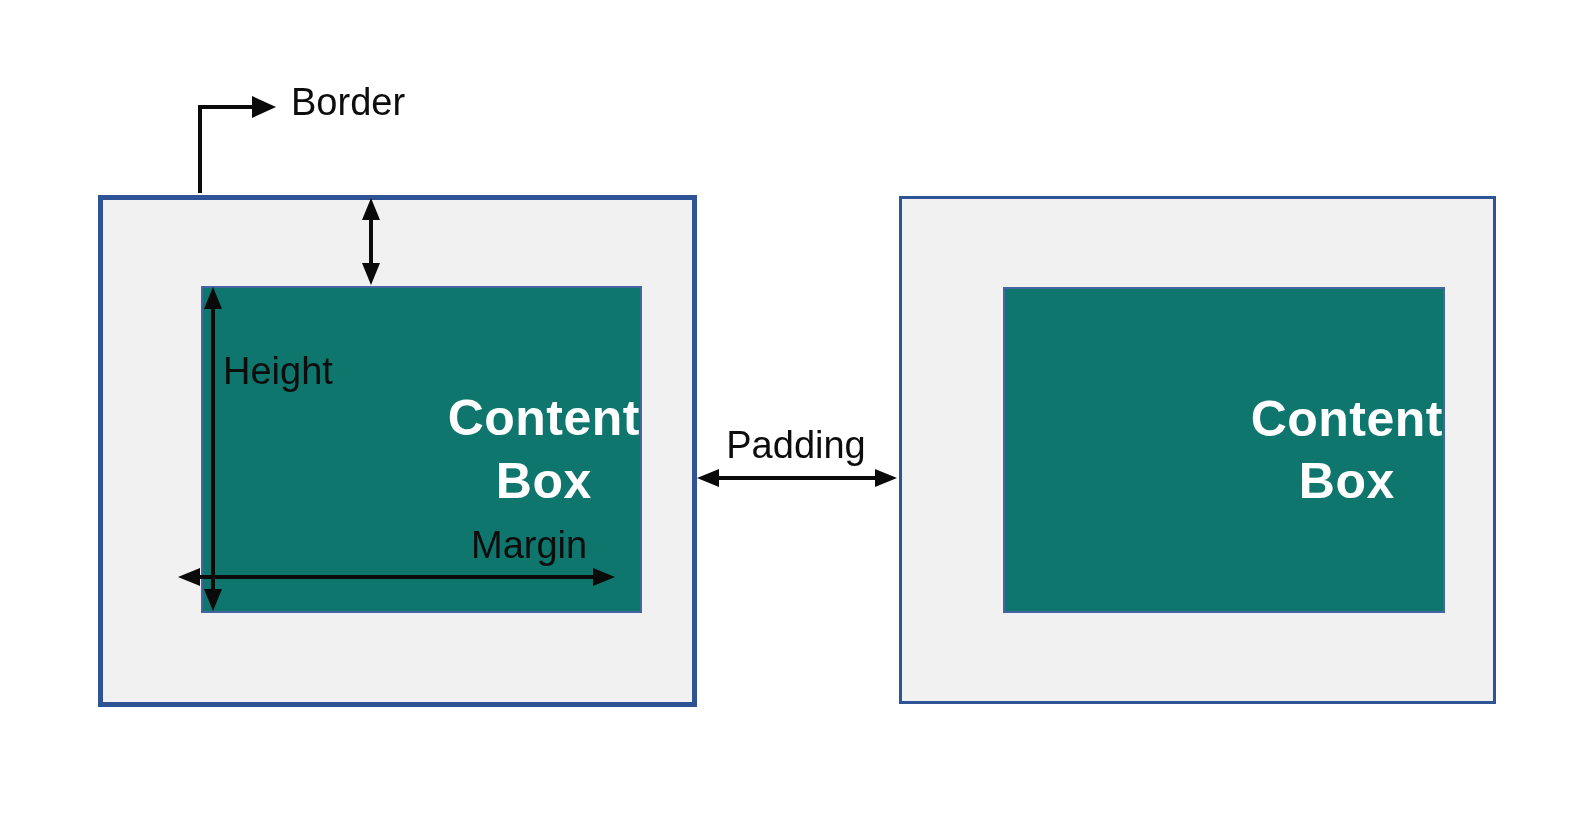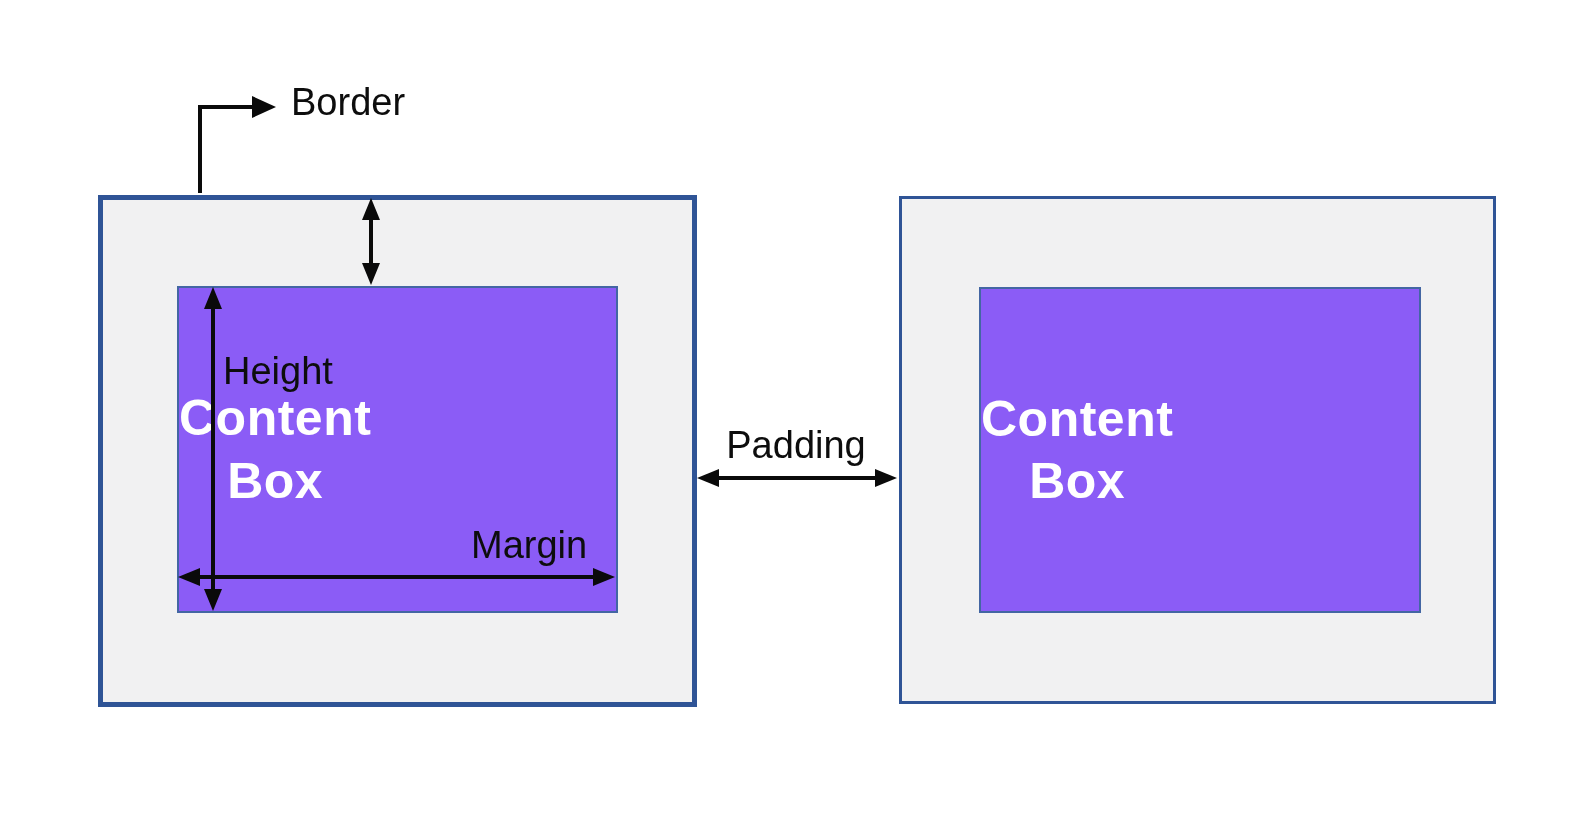--- a/index.html
+++ b/index.html
@@ -16,25 +16,26 @@
     box-sizing: border-box;
     background: #F1F1F2;
     border-style: solid;
     border-color: #2F5496;
   }
   #left-outer  { left: 98px;  top: 195px; width: 599px; height: 512px; border-width: 5px; }
   #right-outer { left: 899px; top: 196px; width: 597px; height: 508px; border-width: 3px; }
   .inner-box {
     position: absolute;
     box-sizing: border-box;
-    background: #8b5cf6;
+    background: #0f766e;
     border: 2px solid #4366A3;
     display: flex;
     align-items: center;
-    justify-content: flex-start;
+    justify-content: flex-end;
+    margin-left: 24px;
   }
   #left-inner  { left: 177px; top: 286px; width: 441px; height: 327px; }
   #right-inner { left: 979px; top: 287px; width: 442px; height: 326px; }
   .content-label {
     color: #ffffff;
     font-weight: bold;
     font-size: 50px;
     line-height: 1.25;
     text-align: center;
     letter-spacing: 0.5px;

